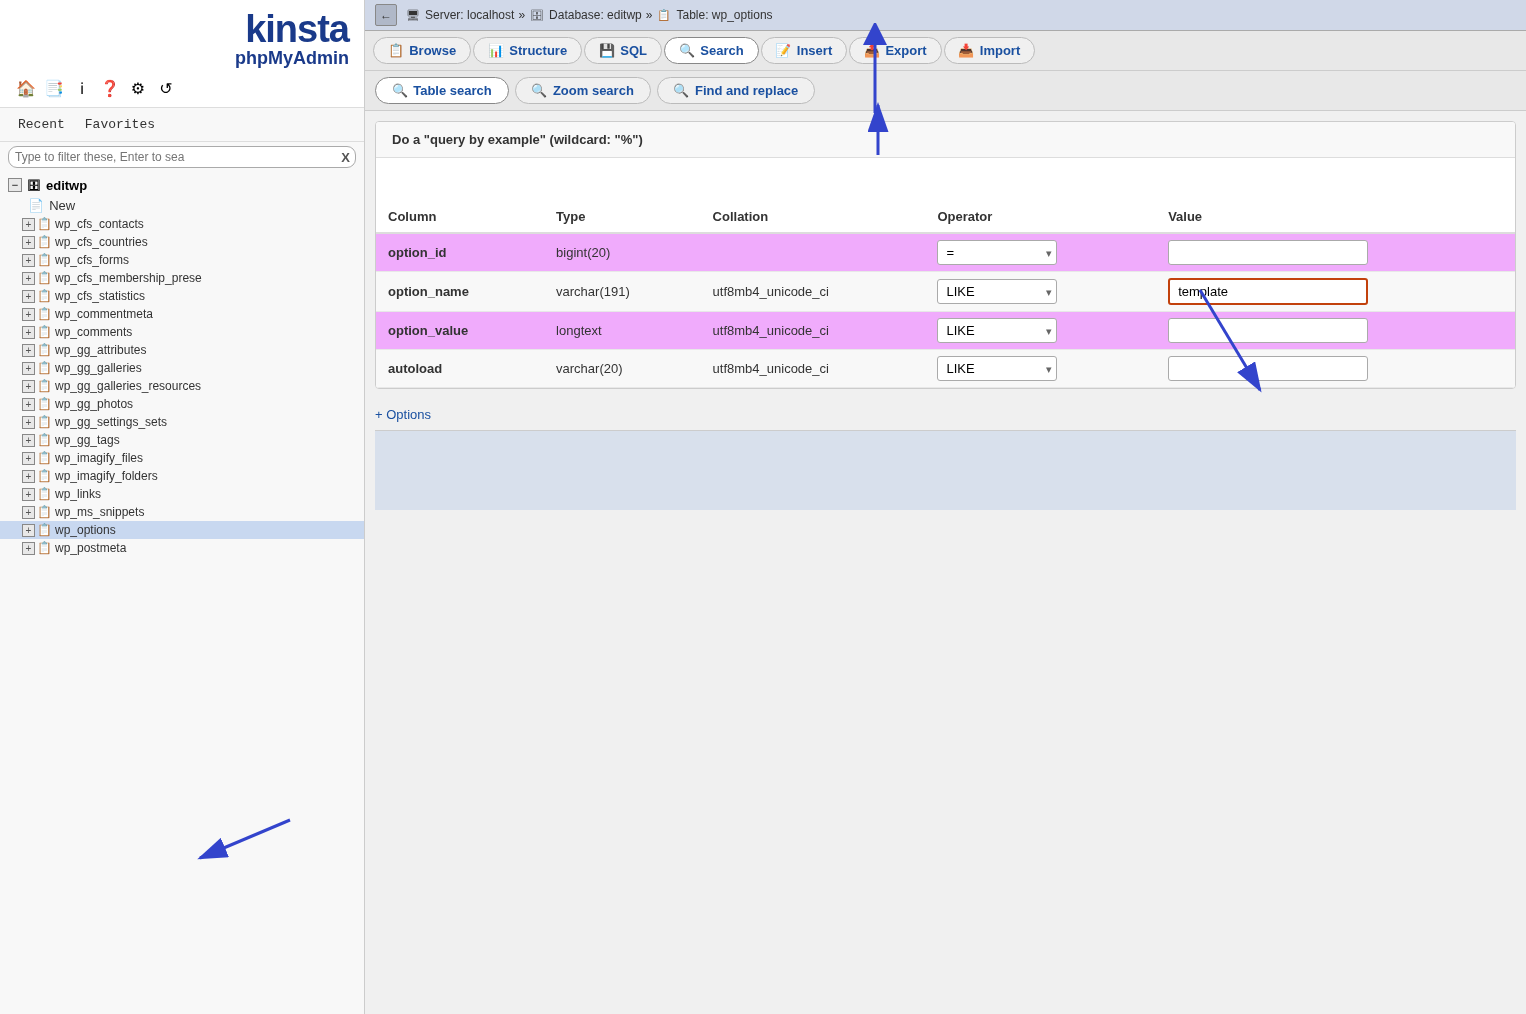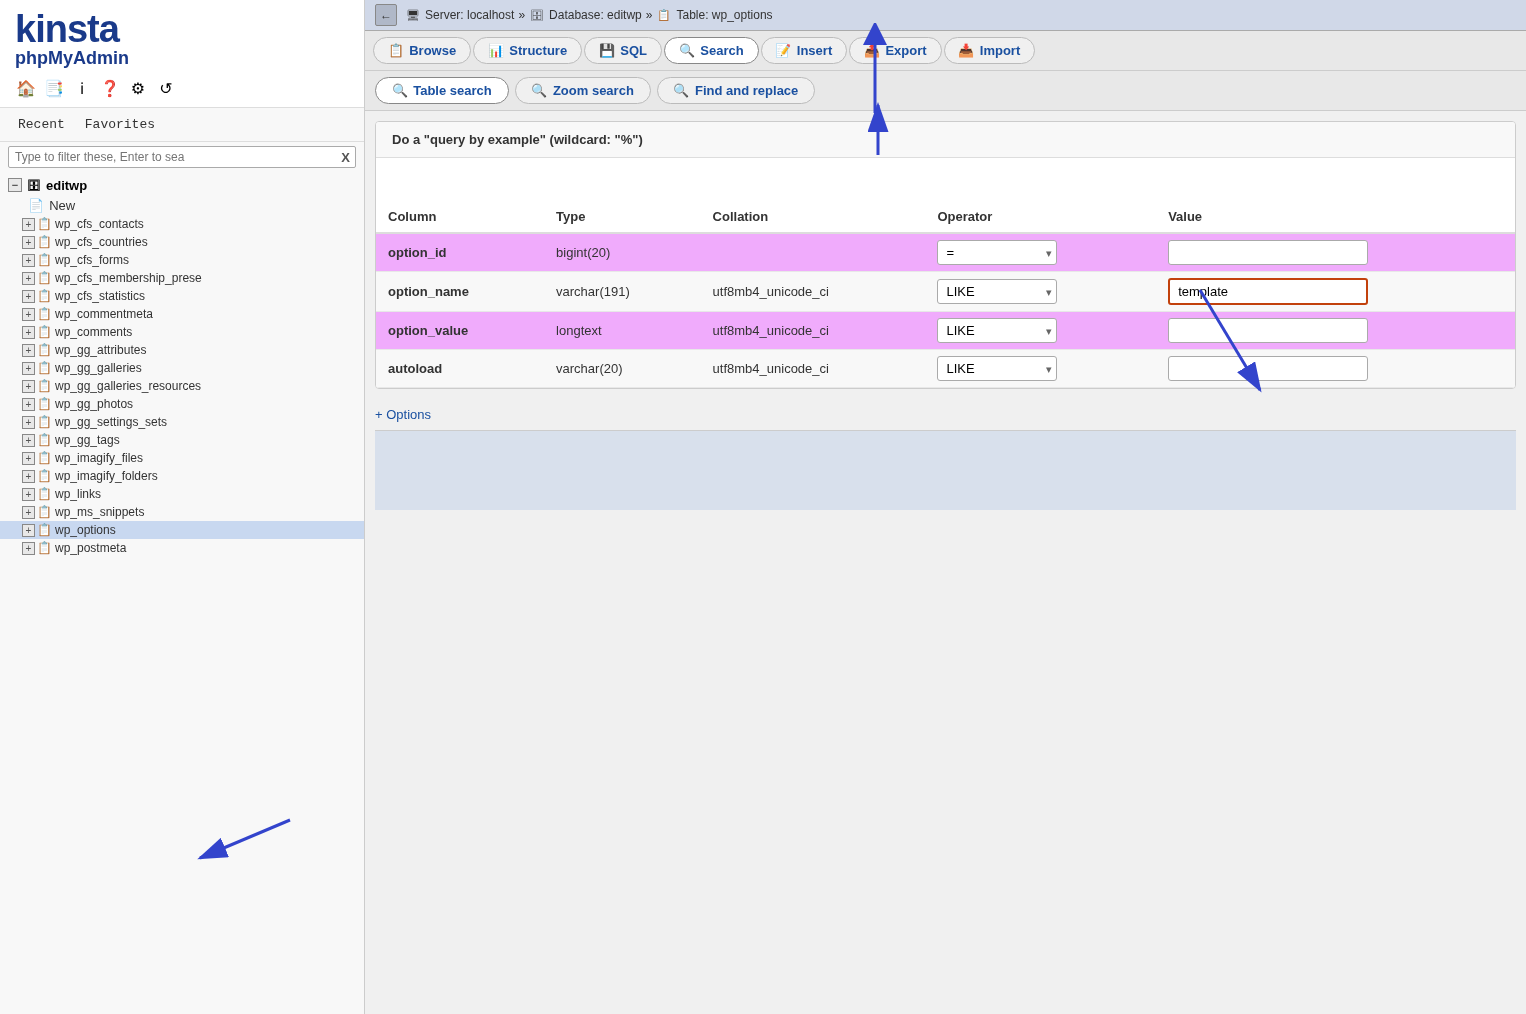--- a/index.html
+++ b/index.html
@@ -14,20 +14,21 @@
       display: flex;
       flex-direction: column;
       height: 100%;
       overflow: hidden;
     }
 
     .logo-area {
       background: #fff;
       padding: 10px 15px 8px;
       border-bottom: 1px solid #ddd;
+      text-align: right;
     }
 
     .logo-kinsta {
       font-size: 38px;
       font-weight: bold;
       color: #1a3a8a;
       font-family: 'Arial Black', Arial, sans-serif;
       letter-spacing: -1px;
       line-height: 1;
     }
@@ -74,21 +75,21 @@
 
     .filter-area {
       padding: 4px 8px;
       position: relative;
     }
 
     .filter-input {
       width: 100%;
       padding: 3px 22px 3px 6px;
       border: 1px solid #aaa;
-      border-radius: 2px;
+      border-radius: 9px;
       font-size: 12px;
       background: #fff;
       color: #777;
     }
 
     .filter-clear {
       position: absolute;
       right: 14px;
       top: 50%;
       transform: translateY(-50%);

